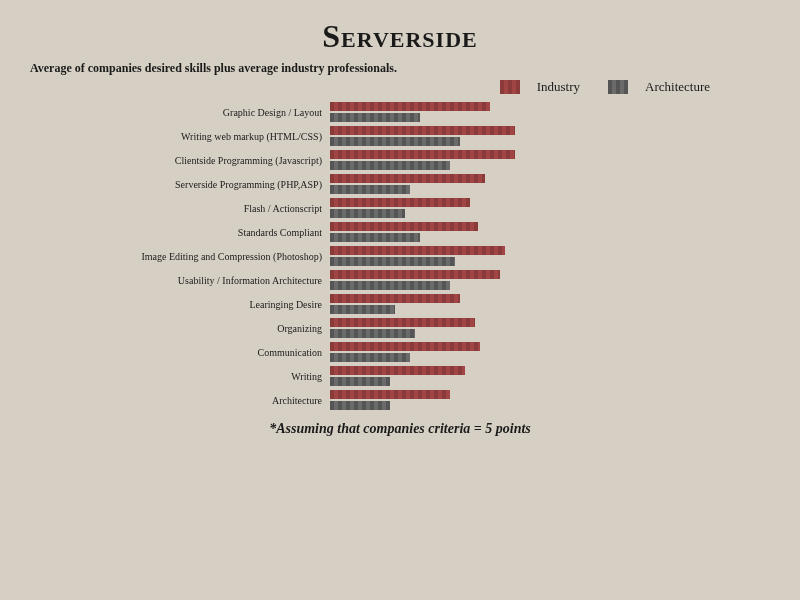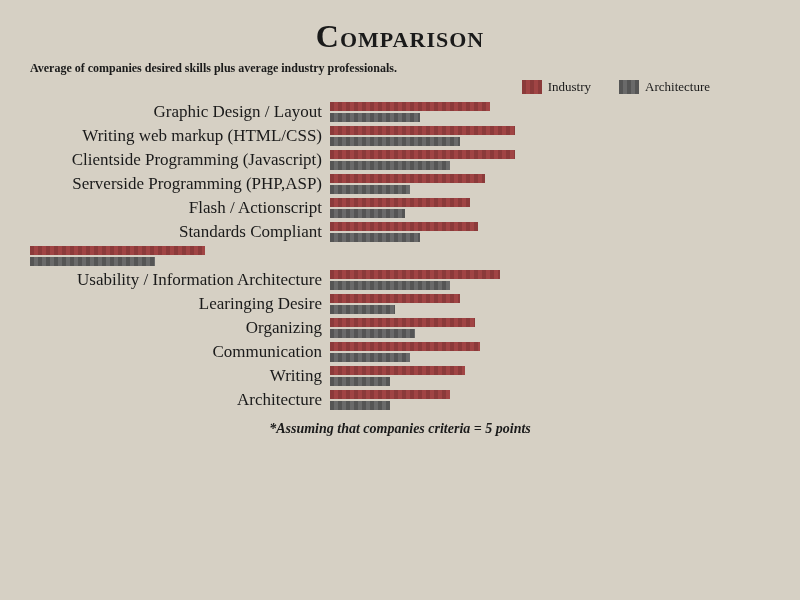--- a/index.html
+++ b/index.html
@@ -35,42 +35,42 @@
       gap: 28px;
       align-self: flex-end;
       margin-right: 60px;
       margin-bottom: 6px;
       font-size: 13px;
       color: #1a1a1a;
     }
     .legend-item {
       display: flex;
       align-items: center;
-      gap: 6px;
+      gap: 17px;
     }
     .legend-swatch {
       width: 20px;
       height: 14px;
       display: inline-block;
     }
     .chart-container {
       display: flex;
       flex-direction: column;
       width: 100%;
       gap: 2px;
     }
     .chart-row {
       display: flex;
       align-items: center;
       height: 22px;
     }
     .row-label {
       width: 300px;
       text-align: right;
-      font-size: 17px;
+      font-size: 10px;
       color: #1a1a1a;
       padding-right: 8px;
       flex-shrink: 0;
     }
     .bar-industry {
       height: 9px;
       background: repeating-linear-gradient(
         90deg,
         #8b3a3a 0px,
         #8b3a3a 4px,
@@ -94,21 +94,21 @@
       font-size: 14px;
       font-style: italic;
       font-weight: bold;
       color: #1a1a1a;
       margin-top: 10px;
     }
   </style>
 </head>
 <body>
 
-<h1>Comparison</h1>
+<h1>Serverside</h1>
 <div class="subtitle">Average of companies desired skills plus average industry professionals.</div>
 
 <div class="legend">
   <div class="legend-item">
     <span class="legend-swatch" style="background: repeating-linear-gradient(90deg, #8b3a3a 0px, #8b3a3a 4px, #a04444 4px, #a04444 8px);"></span>
     <span>Industry</span>
   </div>
   <div class="legend-item">
     <span class="legend-swatch" style="background: repeating-linear-gradient(90deg, #555 0px, #555 4px, #6a6a6a 4px, #6a6a6a 8px);"></span>
     <span>Architecture</span>
@@ -152,20 +152,21 @@
       </div>
     </div>
     <div class="chart-row">
       <div class="row-label">Standards Compliant</div>
       <div style="flex: 1 1 0%; display: flex; flex-direction: column; gap: 2px; justify-content: center;">
         <div class="bar-industry" style="width: 148px;"></div>
         <div class="bar-professionals" style="width: 90px;"></div>
       </div>
     </div>
     <div class="chart-row">
+      <div class="row-label">Image Editing and Compression (Photoshop)</div>
       <div style="flex: 1 1 0%; display: flex; flex-direction: column; gap: 2px; justify-content: center;">
         <div class="bar-industry" style="width: 175px;"></div>
         <div class="bar-professionals" style="width: 125px;"></div>
       </div>
     </div>
     <div class="chart-row">
       <div class="row-label">Usability / Information Architecture</div>
       <div style="flex: 1 1 0%; display: flex; flex-direction: column; gap: 2px; justify-content: center;">
         <div class="bar-industry" style="width: 170px;"></div>
         <div class="bar-professionals" style="width: 120px;"></div>

